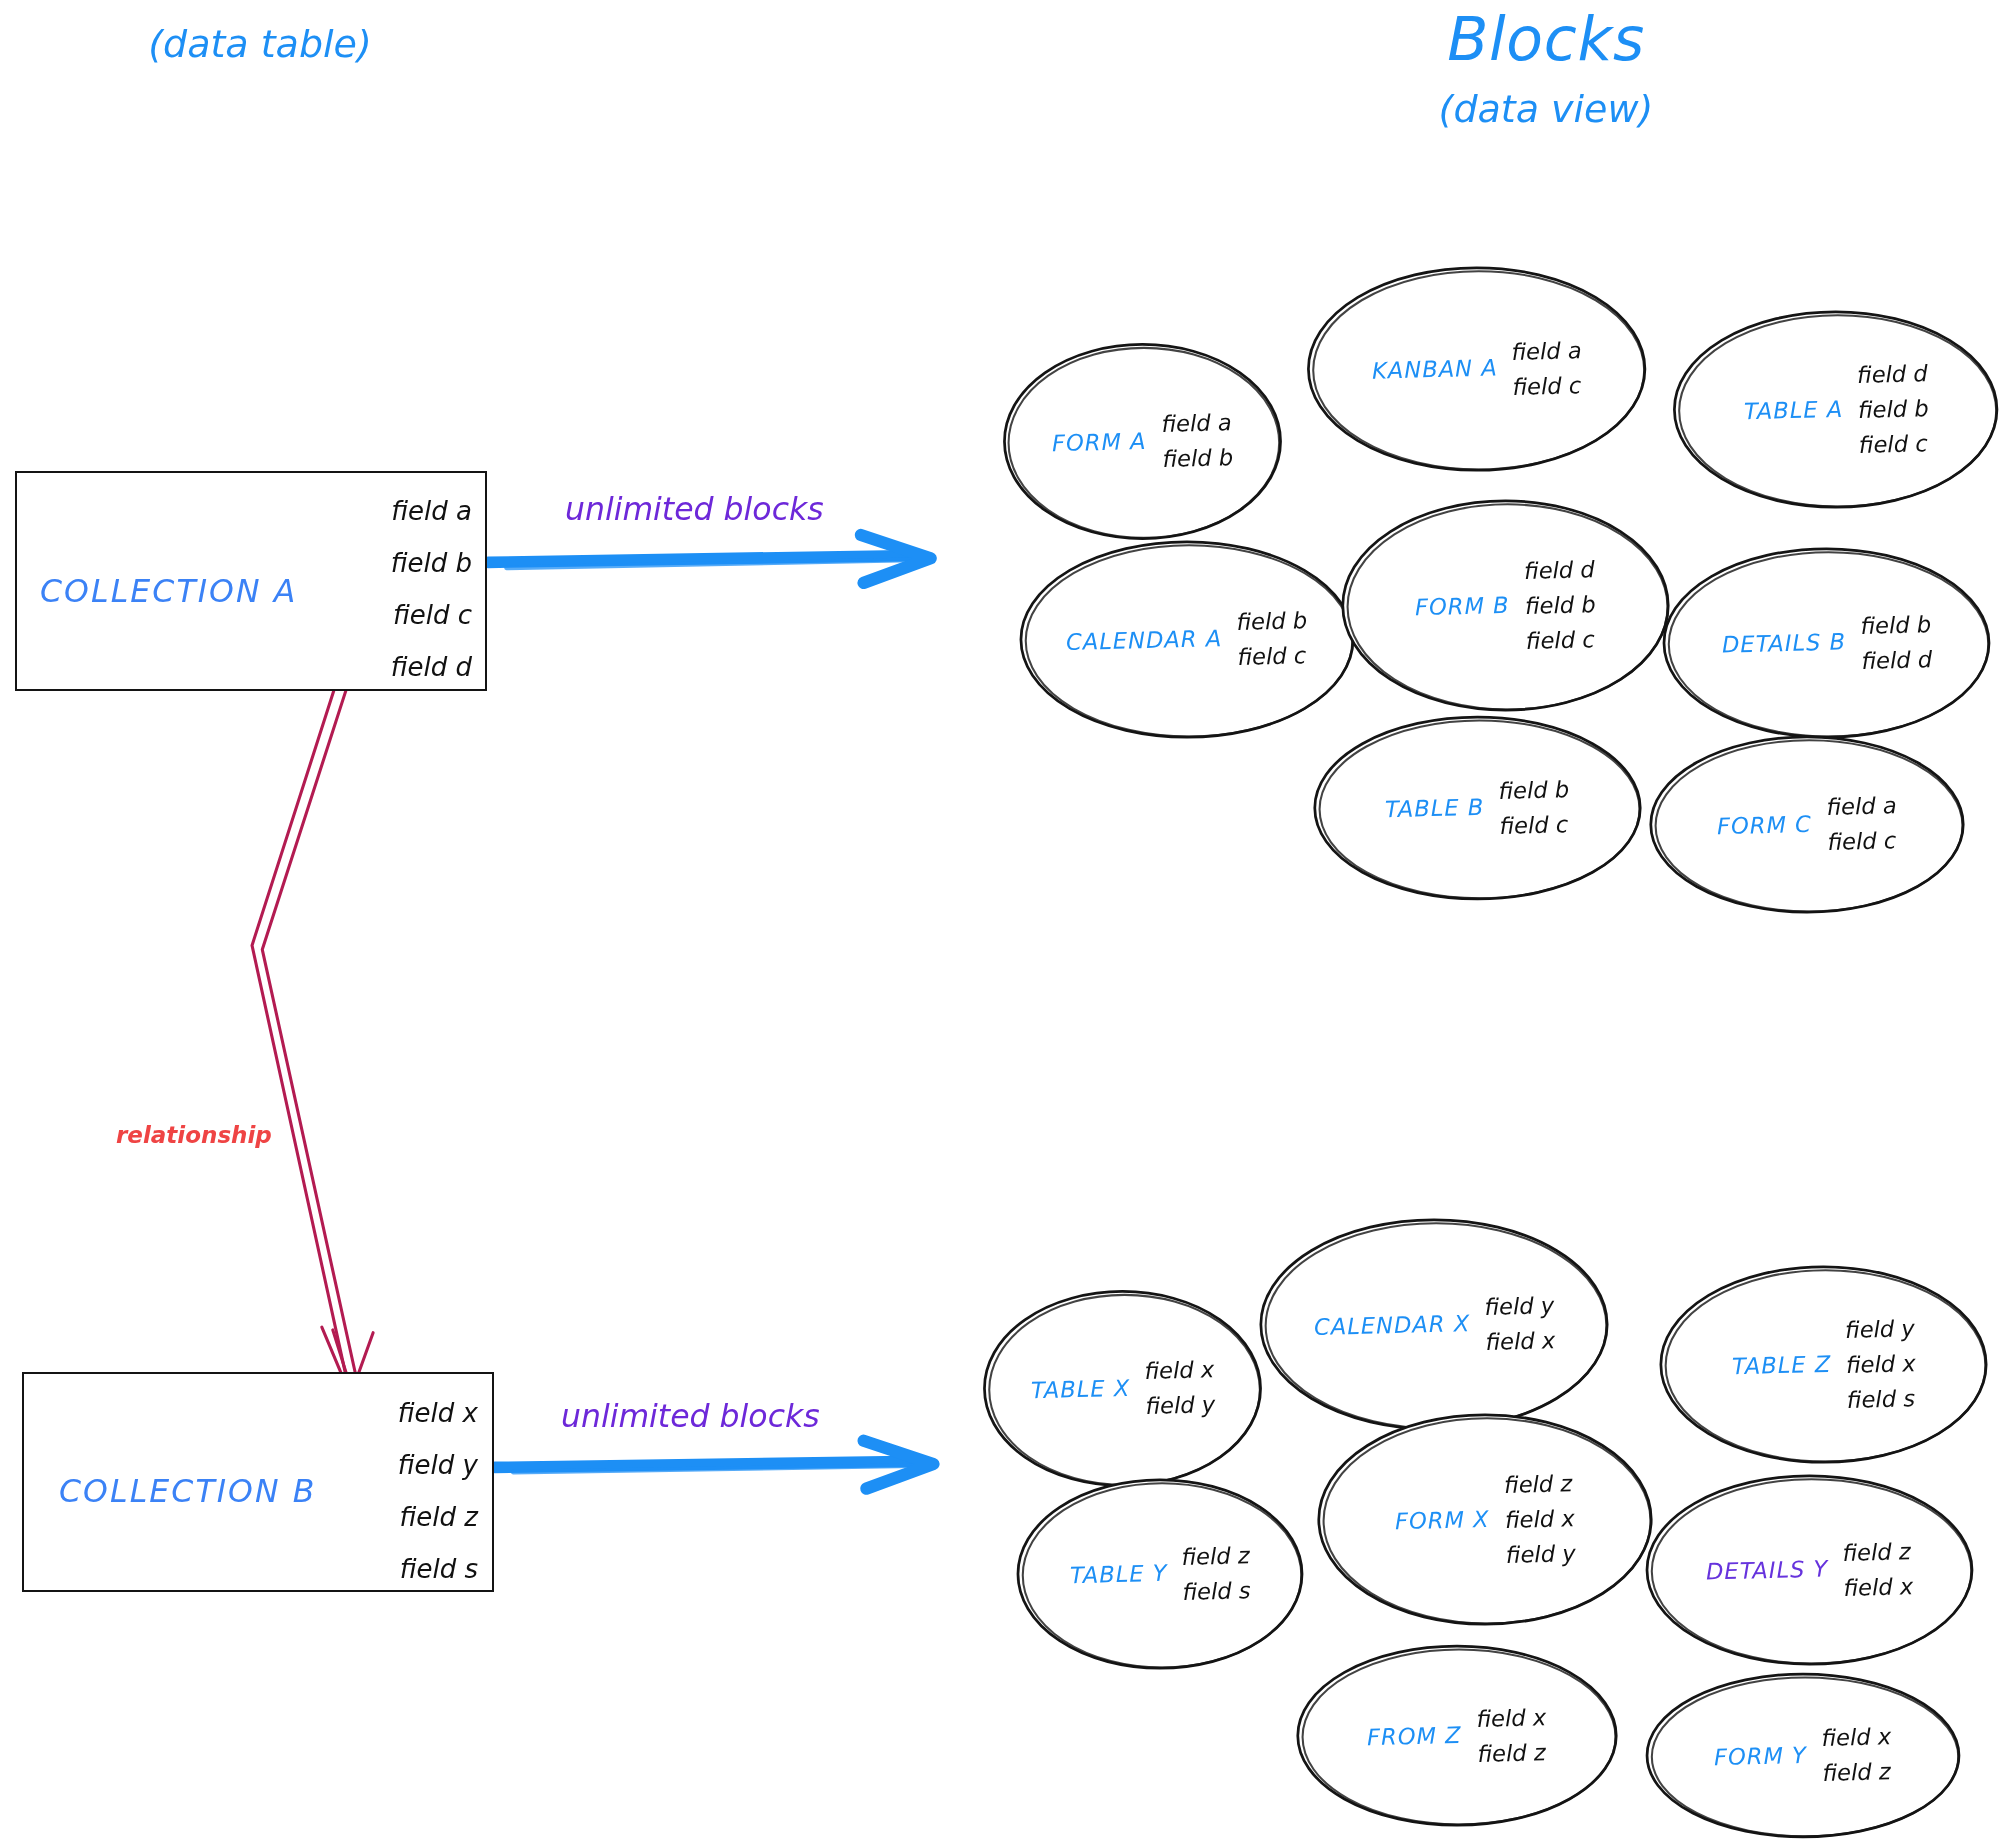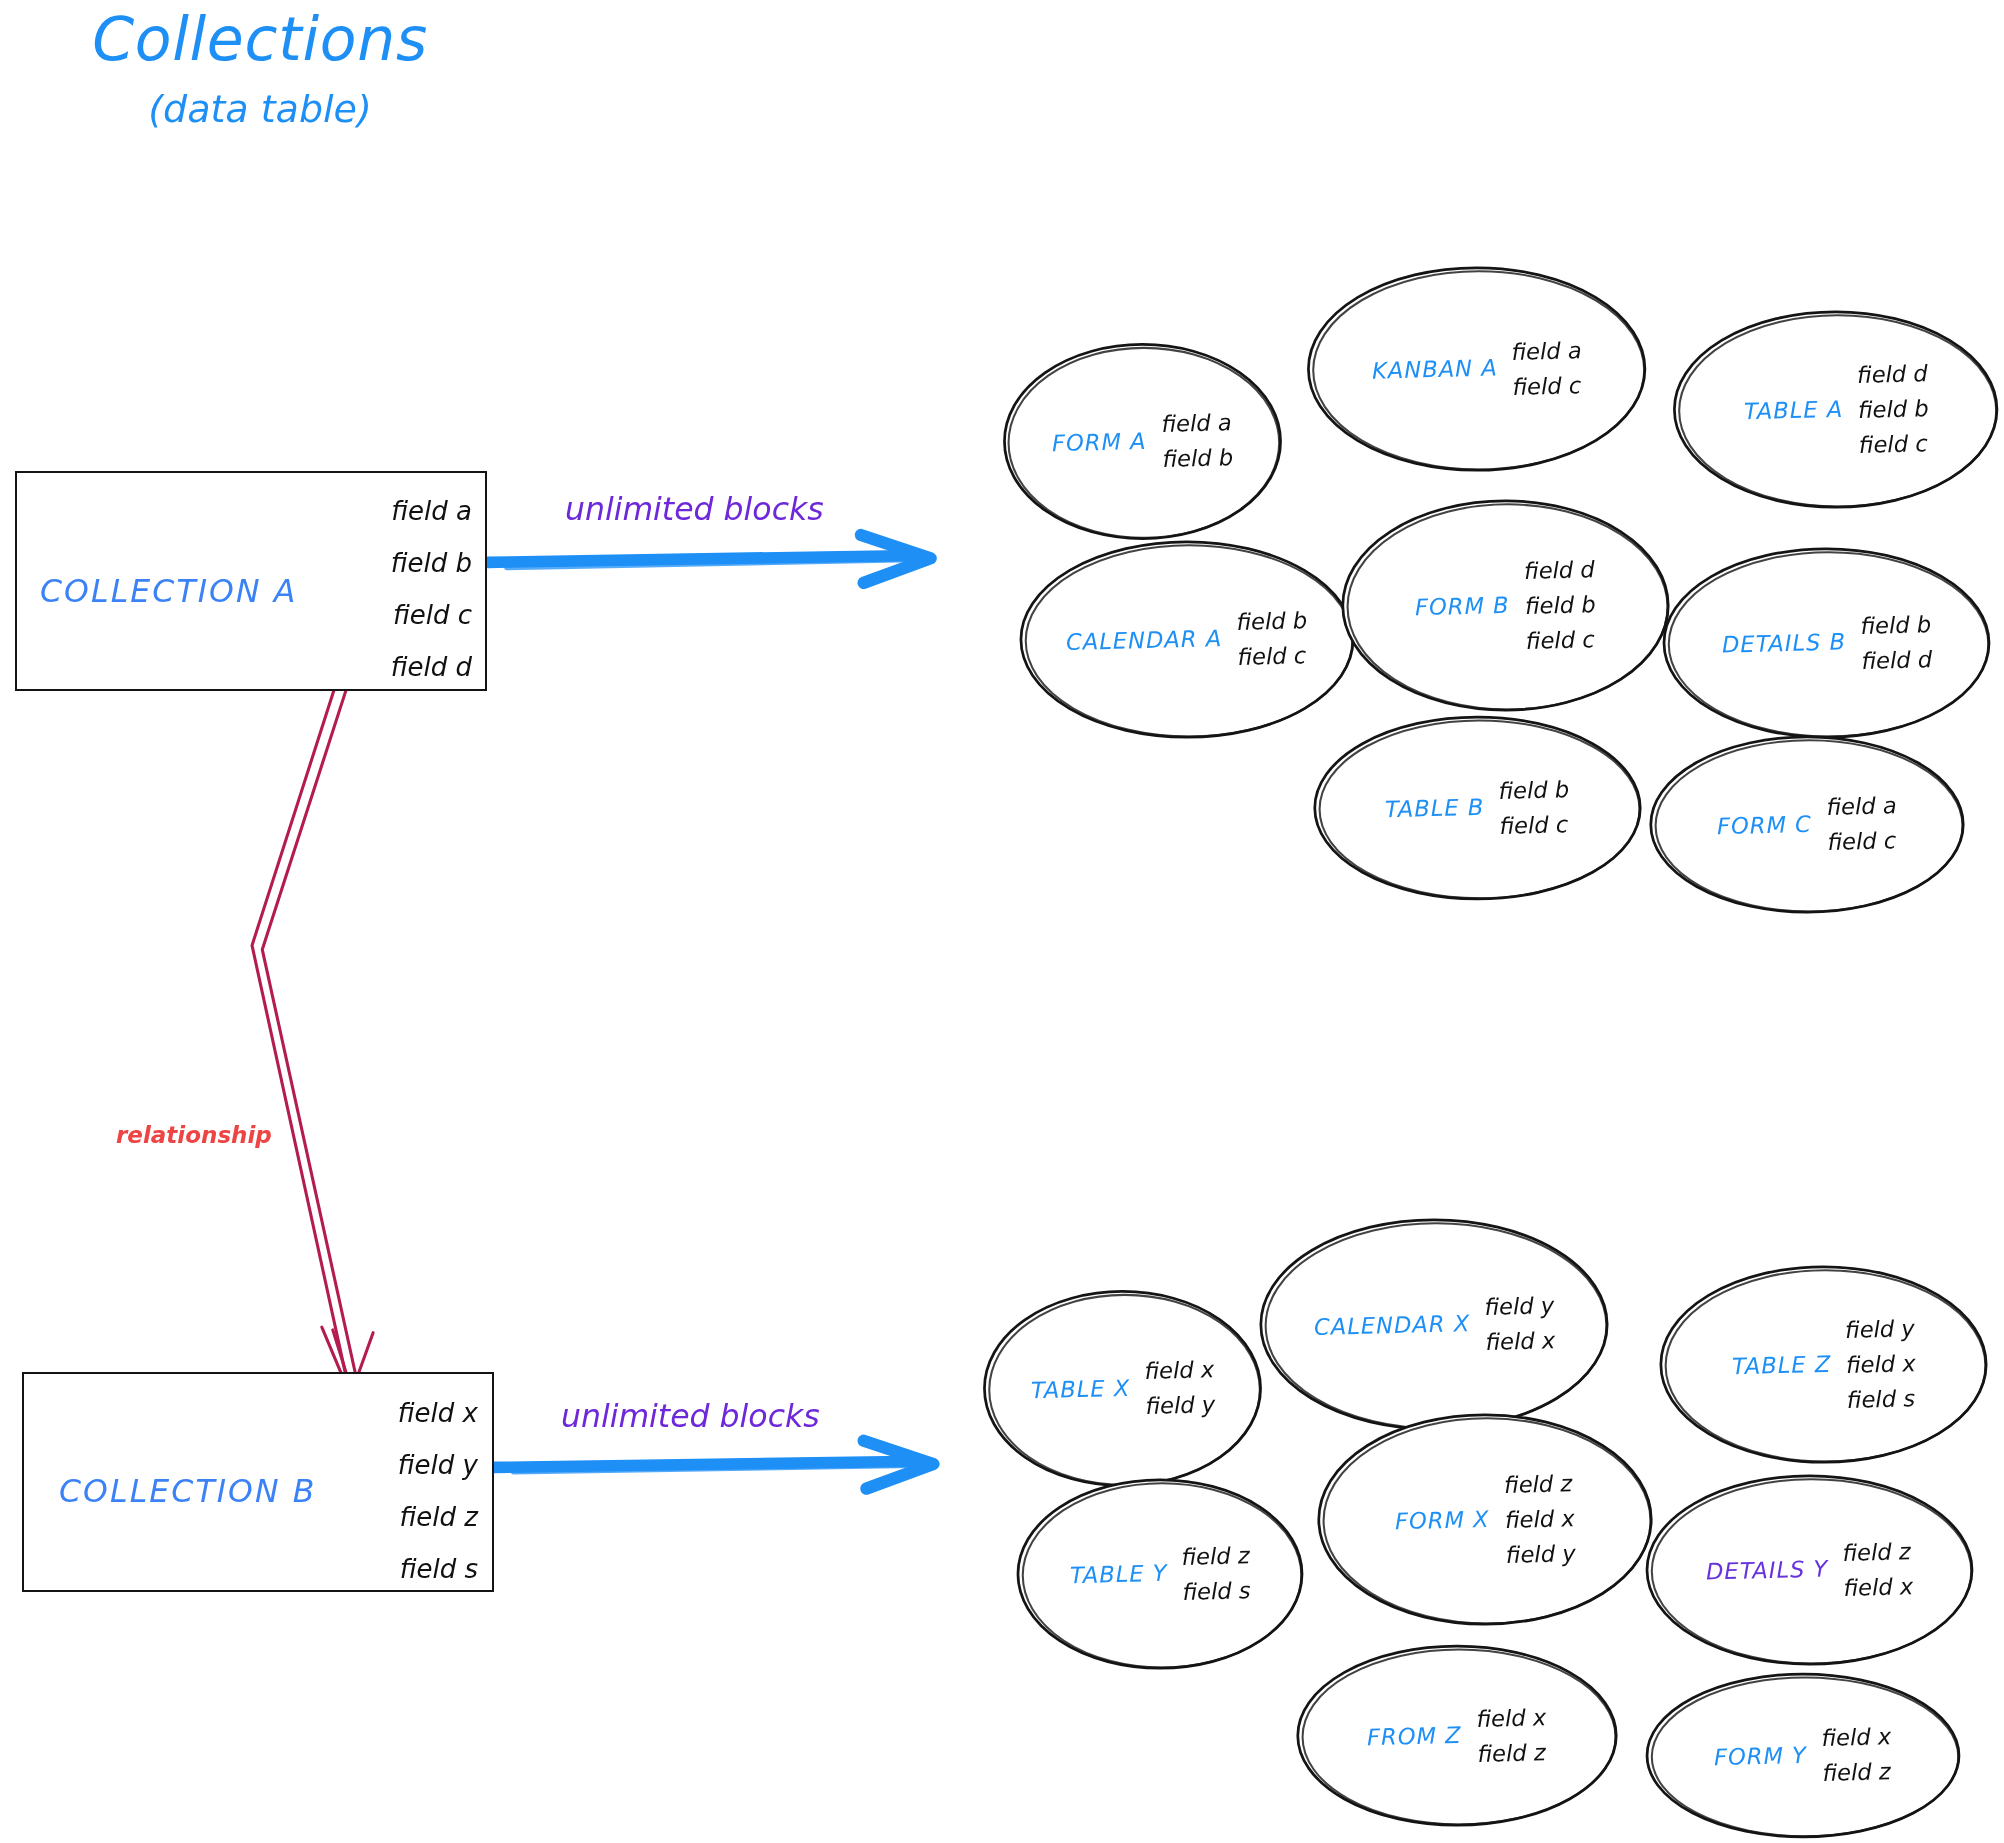--- a/index.html
+++ b/index.html
@@ -155,24 +155,27 @@
 
     <g>
       <path d="M 489 1005 L 368 1382 L 509 2028" stroke="#b31b51" stroke-width="4.5" fill="none" stroke-linejoin="round" stroke-linecap="round"></path>
       <path d="M 506 1007 L 383 1388 L 524 2030" stroke="#b31b51" stroke-width="4.5" fill="none" stroke-linejoin="round" stroke-linecap="round"></path>
       <path d="M 470 1940 L 512 2040 L 545 1948" stroke="#b31b51" stroke-width="4.5" fill="none" stroke-linejoin="round" stroke-linecap="round"></path>
       <path d="M 486 1944 L 516 2040" stroke="#b31b51" stroke-width="4.5" fill="none" stroke-linecap="round"></path>
     </g>
   </svg>
 
   <div class="col-title" style="left:41px; top:6.8px; width:438px;">
-    <span class="big">Collections</span>
     <span class="sub">(data table)</span>
   </div>
 
+  <div class="col-title" style="left:1327px; top:6.8px; width:438px;">
+    <span class="big">Blocks</span>
+    <span class="sub">(data view)</span>
+  </div>
 
   <div class="collection-box" style="left:15px; top:471px; width:472px; height:220px;">
   </div>
   <div class="collection-name" style="left:40px; top:573px;">COLLECTION A</div>
   <div class="collection-fields" style="left:233px; top:498px; width:239px;">
     <div>field a</div>
     <div>field b</div>
     <div>field c</div>
     <div>field d</div>
   </div>

